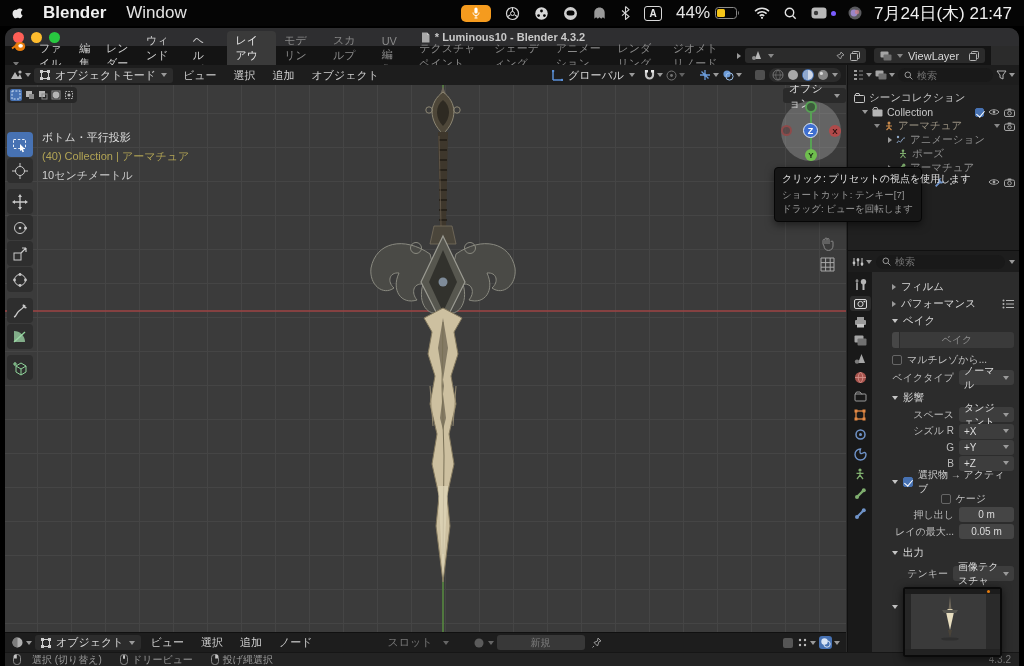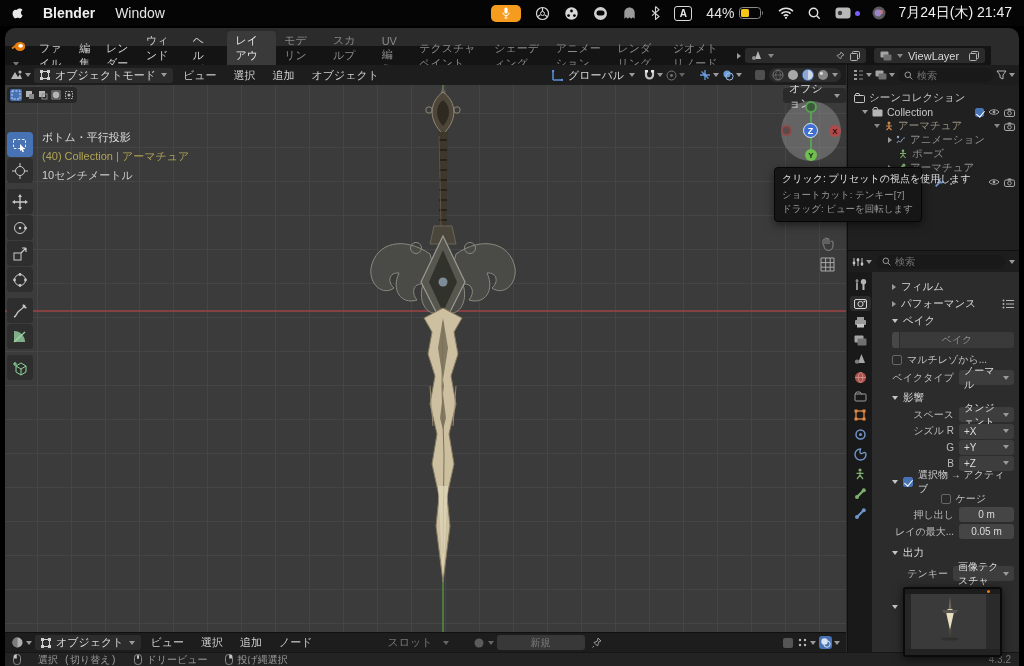--- a/index.html
+++ b/index.html
@@ -1,20 +1,20 @@
 <!DOCTYPE html>
 <html><head>
 <meta charset="utf-8">
 <style>
   * { margin:0; padding:0; box-sizing:border-box; }
   html,body { width:1024px; height:666px; background:#000; overflow:hidden;
     font-family:"Liberation Sans","DejaVu Sans",sans-serif; }
   .abs { position:absolute; }
   .row { display:flex; align-items:center; }
-  .t11 { font-size:14px; color:#d5d5d5; }
+  .t11 { font-size:17px; color:#d5d5d5; }
   .t10 { font-size:10px; color:#9b9b9b; }
   .dim { color:#8a8a8a; }
   
   .dd { width:0; height:0; border-left:3px solid transparent; border-right:3px solid transparent;
         border-top:4px solid #9a9a9a; display:inline-block; }
   .dr { width:0; height:0; border-top:3px solid transparent; border-bottom:3px solid transparent;
         border-left:4px solid #9a9a9a; display:inline-block; }
   .chip { background:#2b2b2b; border-radius:3px; height:17px; padding:0 6px;
           display:flex; align-items:center; gap:5px; font-size:11px; color:#d8d8d8; }
   .menu-label { font-size:11px; color:#cfcfcf; padding:0 7px; }
@@ -121,20 +121,33 @@
         <circle cx="7" cy="7" r="6.5" fill="#5a5a5e"></circle>
         <circle cx="6" cy="7" r="3.4" fill="#9a86c8"></circle>
         <circle cx="9" cy="6" r="2.2" fill="#c87f8e" opacity="0.8"></circle>
       </svg>
     </span>
   <span class="t11" style="color:#f0f0f0;">7月24日(木) 21:47</span>
 </div>
 
 <div class="abs" style="left:5px;top:28px;width:1014px;height:638px;background:#2b2b2b;border-radius:10px 10px 0 0;overflow:hidden;">
 
+  <div class="abs row" style="left:0;top:0;width:1014px;height:18px;background:#2e2e30;padding:0 8px;">
+    <span style="width:11px;height:11px;border-radius:50%;background:#ff5f57;margin-right:7px;"></span>
+    <span style="width:11px;height:11px;border-radius:50%;background:#febc2e;margin-right:7px;"></span>
+    <span style="width:11px;height:11px;border-radius:50%;background:#28c840;"></span>
+    <div style="flex:1;display:flex;justify-content:center;align-items:center;gap:5px;">
+      <svg width="9" height="11" viewBox="0 0 9 11">
+          <path d="M1 .5h5l2.5 2.5v7.5h-7.5z" fill="#a8a8a8"></path>
+          <path d="M6 .5v2.5h2.5" fill="#c5c5c5"></path>
+        </svg>
+      <span style="font-size:11px;color:#c9c9c9;font-weight:bold;">* Luminous10 - Blender 4.3.2</span>
+    </div>
+    <span style="width:65px;"></span>
+  </div>
 
   <div class="abs row" style="left:0;top:18px;width:986px;height:19px;background:#141414;padding:0 6px;">
     <span style="margin-right:6px;"><svg width="15" height="11" viewBox="0 0 15 11">
           <ellipse cx="9" cy="5.5" rx="5.2" ry="4.6" fill="#e87d0d"></ellipse>
           <ellipse cx="9.6" cy="4.8" rx="2.3" ry="1.9" fill="#fff"></ellipse>
           <path d="M1 7.5L7 3" stroke="#e87d0d" stroke-width="2"></path>
         </svg><span class="dd" style="border-top-color:#777;margin-left:2px;"></span></span>
     <span class="menu-label">ファイル</span>
     <span class="menu-label">編集</span>
     <span class="menu-label">レンダー</span>
@@ -852,21 +865,21 @@
           </div>
       </div>
       <div class="panel-hdr" style="height:18px;margin-top:16px;">
           <span class="dd" style="border-top-color:#c5c5c5;"></span>
           <span>余</span>
         </div>
     </div>
   </div>
 
   <div class="abs row" style="left:0;top:624px;width:1014px;height:14px;background:#232323;border-top:1px solid #161616;padding:0 8px;gap:18px;">
-    <span class="row" style="gap:17px;font-family:Liberation Mono, monospace;">
+    <span class="row" style="gap:11px;">
       <svg width="8" height="11" viewBox="0 0 8 11">
           <rect x="0.5" y="0.5" width="7" height="10" rx="3" stroke="#8a8a8a" fill="none"></rect>
           <path d="M1 1.2a3 3 0 012.8-.7v4H1z" fill="#c5c5c5"></path>
         </svg>
       <span class="t10">選択 (切り替え)</span>
     </span>
     <span class="row" style="gap:4px;">
       <svg width="8" height="11" viewBox="0 0 8 11">
           <rect x="0.5" y="0.5" width="7" height="10" rx="3" stroke="#8a8a8a" fill="none"></rect>
           <rect x="3" y="1" width="2" height="4" rx="1" fill="#c5c5c5"></rect>

